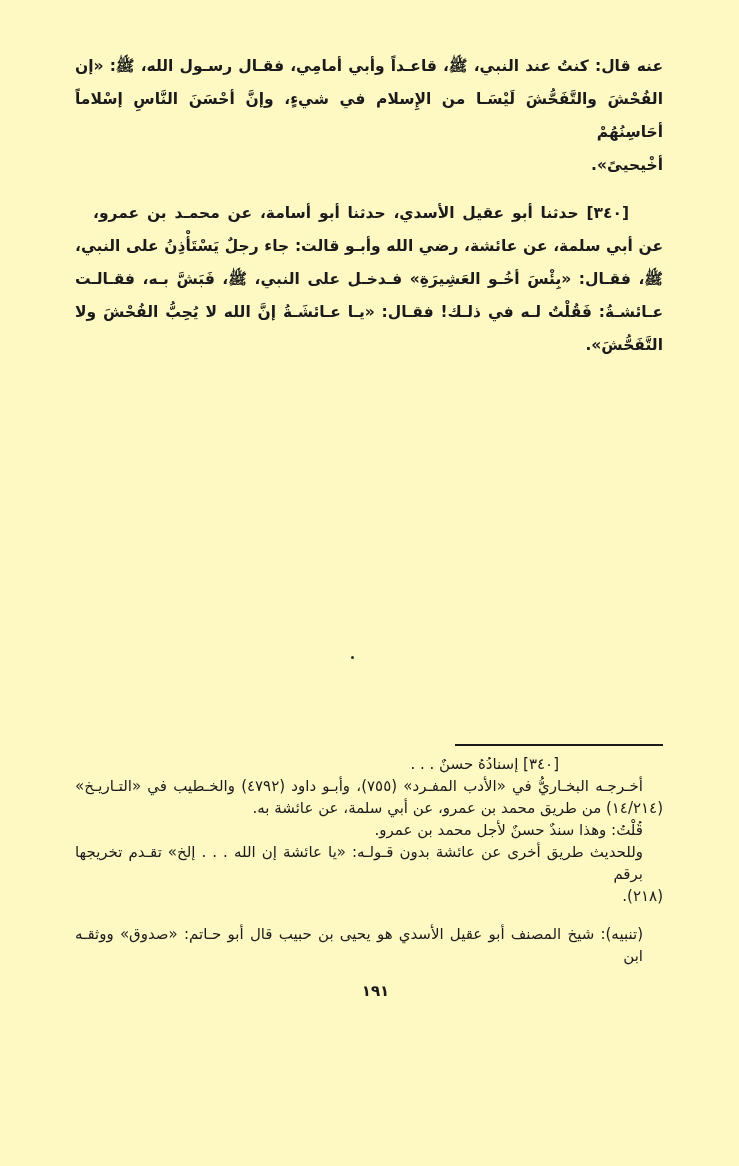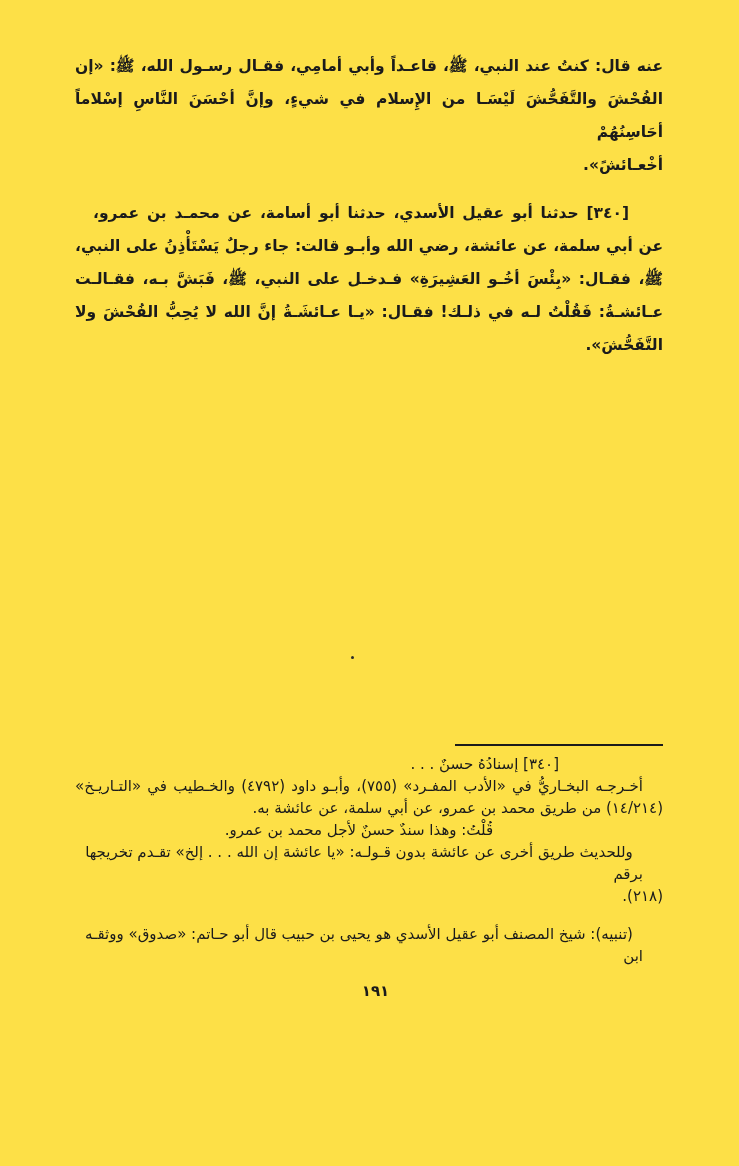--- a/index.html
+++ b/index.html
@@ -4,21 +4,21 @@
 <style>
   html, body {
     margin: 0;
     padding: 0;
     background: #ffffff;
   }
   .page {
     position: relative;
     width: 739px;
     height: 1166px;
-    background: #fde047;
+    background: #fef9c3;
     direction: rtl;
     font-family: "DejaVu Sans", sans-serif;
     color: #1b1b1b;
     overflow: hidden;
   }
   
   .main-text {
     position: absolute;
     top: 50px;
     right: 76px;
@@ -66,21 +66,21 @@
     font-size: 15px;
     line-height: 22px;
     font-weight: 500;
   }
   .fline { text-align: right; }
   .fline.just {
     text-align: justify;
     text-align-last: justify;
   }
   .fline.fn-first { padding-right: 104px; }
-  .fline.fn-ind { padding-right: 20px; text-align: center; }
+  .fline.fn-ind { padding-right: 20px; }
   .fline.gap-top { margin-top: 16px; }
 
   
   .page-number {
     position: absolute;
     top: 982px;
     left: 6px;
     width: 100%;
     text-align: center;
     font-size: 15px;
@@ -90,21 +90,21 @@
 </style>
 </head>
 <body>
 
 <div class="page">
 
   <div class="main-text">
     <div class="para">
       <div class="line just">عنه قال: كنتُ عند النبي، ﷺ، قاعـداً وأبي أمامِي، فقـال رسـول الله، ﷺ: «إن</div>
       <div class="line just">الفُحْشَ والتَّفَحُّشَ لَيْسَـا من الإِسلام في شيءٍ، وإنَّ أحْسَنَ النَّاسِ إسْلاماً أحَاسِنُهُمْ</div>
-      <div class="line">أخْعـائشً».</div>
+      <div class="line">أخْيحيىً».</div>
     </div>
     <div class="para p2">
       <div class="line just indent">[٣٤٠] حدثنا أبو عقيل الأسدي، حدثنا أبو أسامة، عن محمـد بن عمرو،</div>
       <div class="line just">عن أبي سلمة، عن عائشة، رضي الله وأبـو قالت: جاء رجلٌ يَسْتَأْذِنُ على النبي،</div>
       <div class="line just">ﷺ، فقـال: «بِئْسَ أخُـو العَشِيرَةِ» فـدخـل على النبي، ﷺ، فَبَشَّ بـه، فقـالـت</div>
       <div class="line just">عـائشـةُ: فَقُلْتُ لـه في ذلـك! فقـال: «يـا عـائشَـةُ إنَّ الله لا يُحِبُّ الفُحْشَ ولا</div>
       <div class="line">التَّفَحُّشَ».</div>
     </div>
   </div>
 

